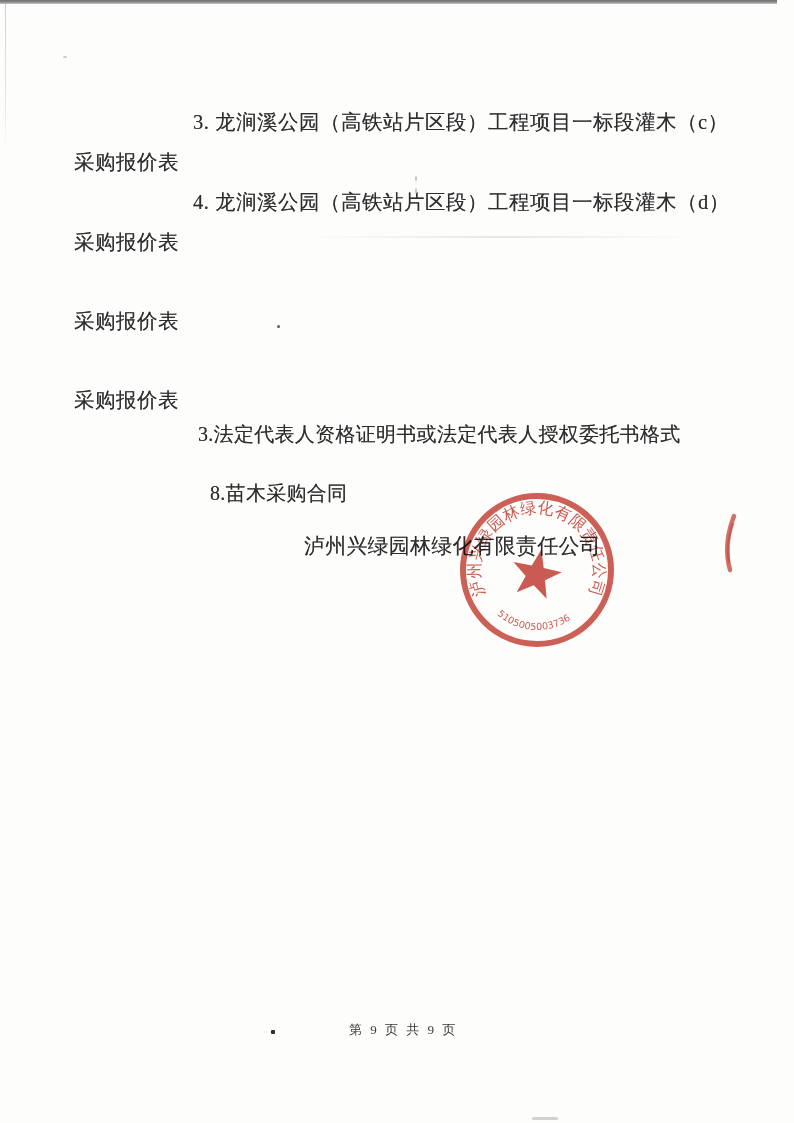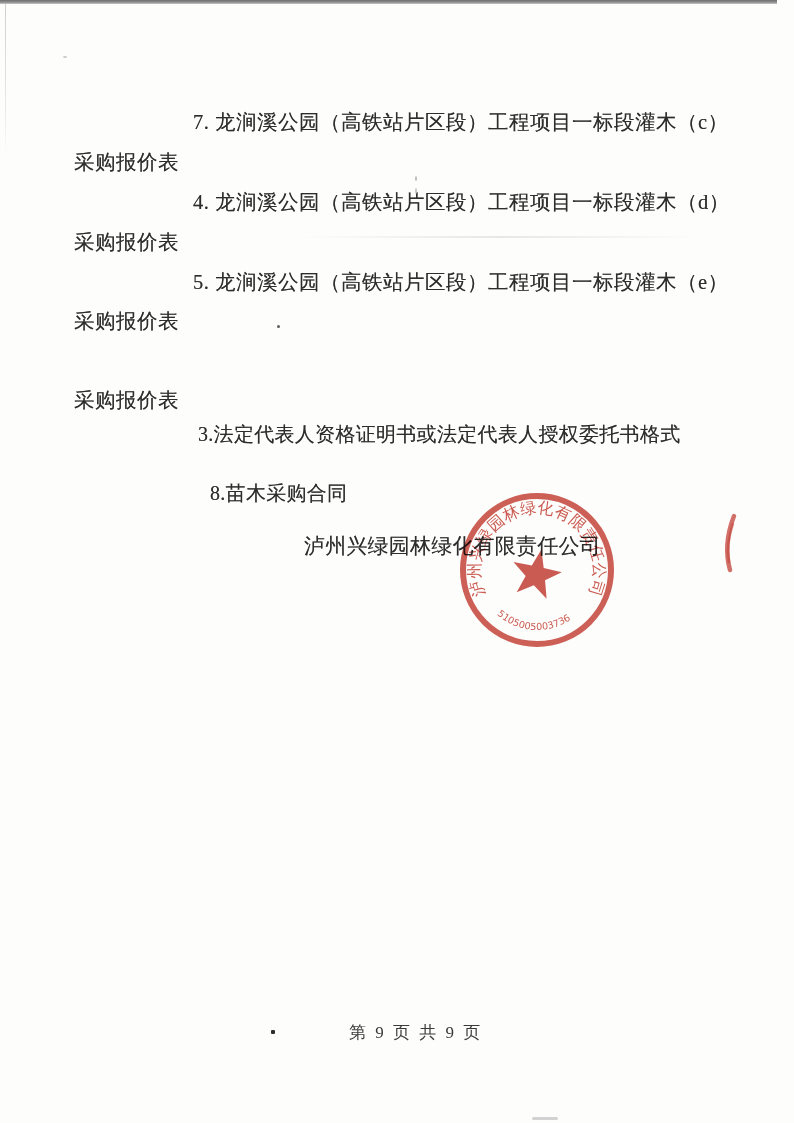--- a/index.html
+++ b/index.html
@@ -28,21 +28,21 @@
     font-size:20.5px;
     letter-spacing:0.5px;
     color:#2d2d2d;
     text-shadow:0 0 0.5px rgba(45,45,45,0.55);
   }
   .line.small7{font-size:20px;letter-spacing:0.3px;}
   .company-line{font-size:21px;letter-spacing:0.2px;}
   .date-line{font-size:21px;letter-spacing:0.5px;}
   .footer-line{
     position:absolute;left:349px;top:1021px;
-    font-size:17px;letter-spacing:2.5px;color:#3a3a3a;
+    font-size:13px;letter-spacing:2.5px;color:#3a3a3a;
     font-family:"Liberation Serif","DejaVu Serif",serif;
   }
   .seal{
     position:absolute;left:442px;top:475px;
     mix-blend-mode:multiply;
     opacity:0.88;
   }
   .seal-smudge{
     position:absolute;left:716px;top:506px;
     mix-blend-mode:multiply;
@@ -63,27 +63,26 @@
   }
 </style>
 </head>
 <body>
 
 <div class="page">
 
   <div class="scan-band"></div>
   <div class="scan-left"></div>
 
-  <div class="line" style="left:193px;top:108px">7. 龙涧溪公园（高铁站片区段）工程项目一标段灌木（c）</div>
+  <div class="line" style="left:193px;top:108px">3. 龙涧溪公园（高铁站片区段）工程项目一标段灌木（c）</div>
   <div class="line" style="left:74px;top:148px">采购报价表</div>
 
   <div class="line" style="left:193px;top:188px">4. 龙涧溪公园（高铁站片区段）工程项目一标段灌木（d）</div>
   <div class="line" style="left:74px;top:228px">采购报价表</div>
 
-  <div class="line" style="left:193px;top:268px">5. 龙涧溪公园（高铁站片区段）工程项目一标段灌木（e）</div>
   <div class="line" style="left:74px;top:307px">采购报价表</div>
 
   <div class="line" style="left:74px;top:386px">采购报价表</div>
 
   <div class="line small7" style="left:198px;top:421px">3.法定代表人资格证明书或法定代表人授权委托书格式</div>
   <div class="line small7" style="left:210px;top:480px">8.苗木采购合同</div>
 
   <div class="line company-line" style="left:304px;top:532px">泸州兴绿园林绿化有限责任公司</div>
 
   <svg class="seal" width="190" height="190" viewBox="-95 -95 190 190">

